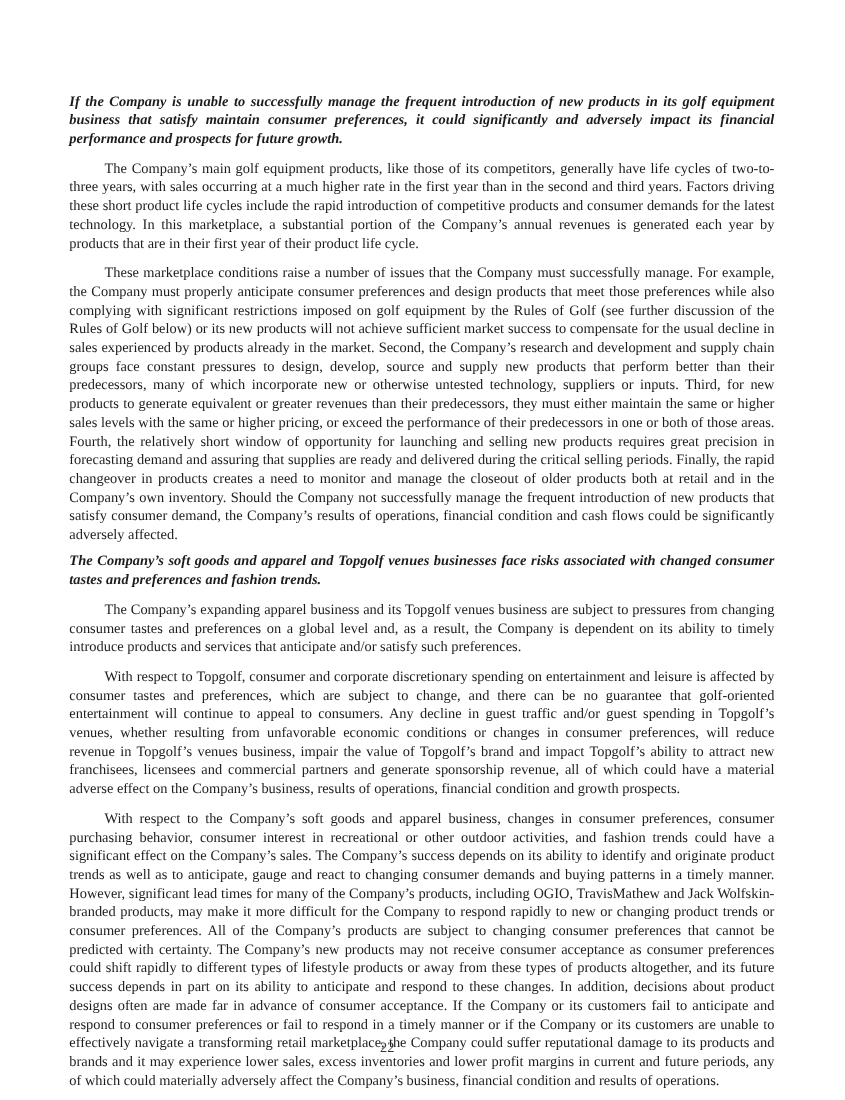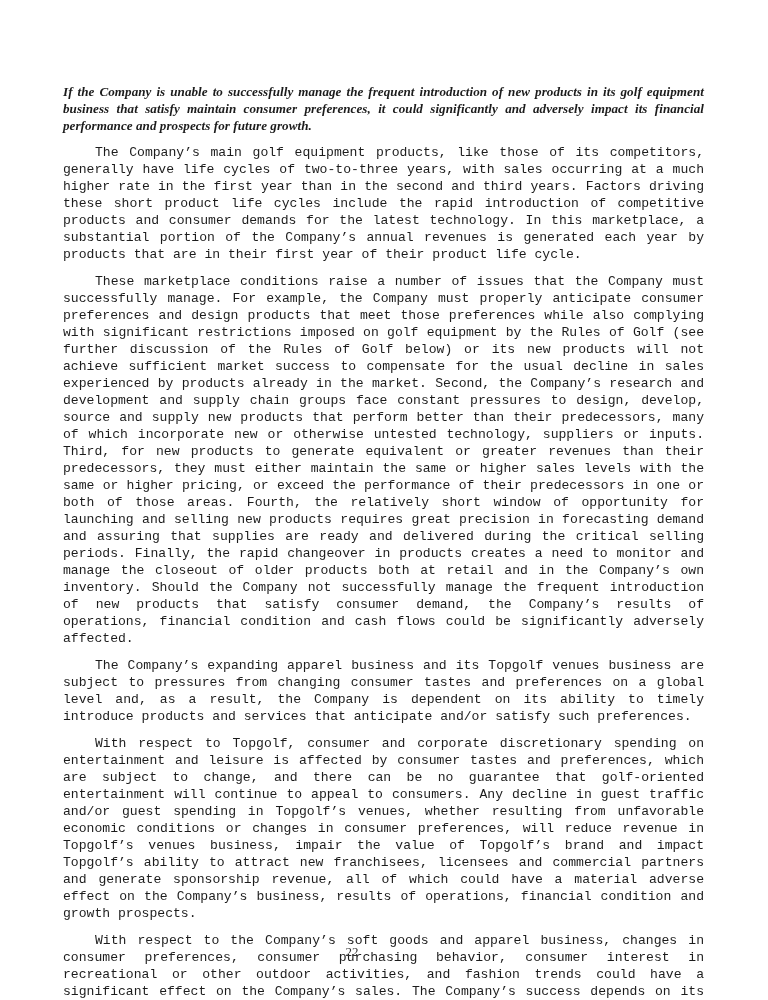--- a/index.html
+++ b/index.html
@@ -29,21 +29,20 @@
       text-align: justify;
       margin: 0 0 7px 0;
       letter-spacing: 0.05px;
     }
     .para {
       font-size: 13.1px;
       line-height: 17px;
       text-align: justify;
       text-indent: 32px;
       margin: 10px 0 7px 0;
-      font-family: Liberation Mono, monospace;
     }
     .page-number {
       position: absolute;
       left: 0;
       width: 704px;
       top: 944px;
       text-align: center;
       font-size: 13px;
       line-height: 16px;
       color: #333333;
@@ -52,19 +51,20 @@
 </head>
 <body>
 
 <div class="page">
   <section>
     <p class="heading">If the Company is unable to successfully manage the frequent introduction of new products in its golf equipment business that satisfy maintain consumer preferences, it could significantly and adversely impact its financial performance and prospects for future growth.</p>
     <p class="para">The Company’s main golf equipment products, like those of its competitors, generally have life cycles of two-to-three years, with sales occurring at a much higher rate in the first year than in the second and third years. Factors driving these short product life cycles include the rapid introduction of competitive products and consumer demands for the latest technology. In this marketplace, a substantial portion of the Company’s annual revenues is generated each year by products that are in their first year of their product life cycle.</p>
     <p class="para">These marketplace conditions raise a number of issues that the Company must successfully manage. For example, the Company must properly anticipate consumer preferences and design products that meet those preferences while also complying with significant restrictions imposed on golf equipment by the Rules of Golf (see further discussion of the Rules of Golf below) or its new products will not achieve sufficient market success to compensate for the usual decline in sales experienced by products already in the market. Second, the Company’s research and development and supply chain groups face constant pressures to design, develop, source and supply new products that perform better than their predecessors, many of which incorporate new or otherwise untested technology, suppliers or inputs. Third, for new products to generate equivalent or greater revenues than their predecessors, they must either maintain the same or higher sales levels with the same or higher pricing, or exceed the performance of their predecessors in one or both of those areas. Fourth, the relatively short window of opportunity for launching and selling new products requires great precision in forecasting demand and assuring that supplies are ready and delivered during the critical selling periods. Finally, the rapid changeover in products creates a need to monitor and manage the closeout of older products both at retail and in the Company’s own inventory. Should the Company not successfully manage the frequent introduction of new products that satisfy consumer demand, the Company’s results of operations, financial condition and cash flows could be significantly adversely affected.</p>
   </section>
   <section>
+    <p class="heading">The Company’s soft goods and apparel and Topgolf venues businesses face risks associated with changed consumer tastes and preferences and fashion trends.</p>
     <p class="para">The Company’s expanding apparel business and its Topgolf venues business are subject to pressures from changing consumer tastes and preferences on a global level and, as a result, the Company is dependent on its ability to timely introduce products and services that anticipate and/or satisfy such preferences.</p>
     <p class="para">With respect to Topgolf, consumer and corporate discretionary spending on entertainment and leisure is affected by consumer tastes and preferences, which are subject to change, and there can be no guarantee that golf-oriented entertainment will continue to appeal to consumers. Any decline in guest traffic and/or guest spending in Topgolf’s venues, whether resulting from unfavorable economic conditions or changes in consumer preferences, will reduce revenue in Topgolf’s venues business, impair the value of Topgolf’s brand and impact Topgolf’s ability to attract new franchisees, licensees and commercial partners and generate sponsorship revenue, all of which could have a material adverse effect on the Company’s business, results of operations, financial condition and growth prospects.</p>
     <p class="para">With respect to the Company’s soft goods and apparel business, changes in consumer preferences, consumer purchasing behavior, consumer interest in recreational or other outdoor activities, and fashion trends could have a significant effect on the Company’s sales. The Company’s success depends on its ability to identify and originate product trends as well as to anticipate, gauge and react to changing consumer demands and buying patterns in a timely manner. However, significant lead times for many of the Company’s products, including OGIO, TravisMathew and Jack Wolfskin-branded products, may make it more difficult for the Company to respond rapidly to new or changing product trends or consumer preferences. All of the Company’s products are subject to changing consumer preferences that cannot be predicted with certainty. The Company’s new products may not receive consumer acceptance as consumer preferences could shift rapidly to different types of lifestyle products or away from these types of products altogether, and its future success depends in part on its ability to anticipate and respond to these changes. In addition, decisions about product designs often are made far in advance of consumer acceptance. If the Company or its customers fail to anticipate and respond to consumer preferences or fail to respond in a timely manner or if the Company or its customers are unable to effectively navigate a transforming retail marketplace, the Company could suffer reputational damage to its products and brands and it may experience lower sales, excess inventories and lower profit margins in current and future periods, any of which could materially adversely affect the Company’s business, financial condition and results of operations.</p>
   </section>
 </div>
 
 <div class="page-number">22</div>
 
 </body></html>

